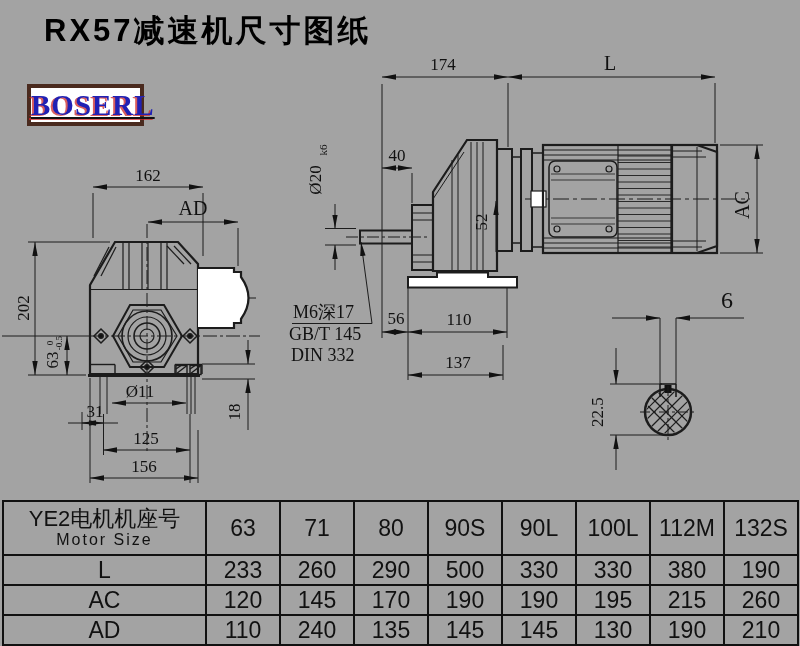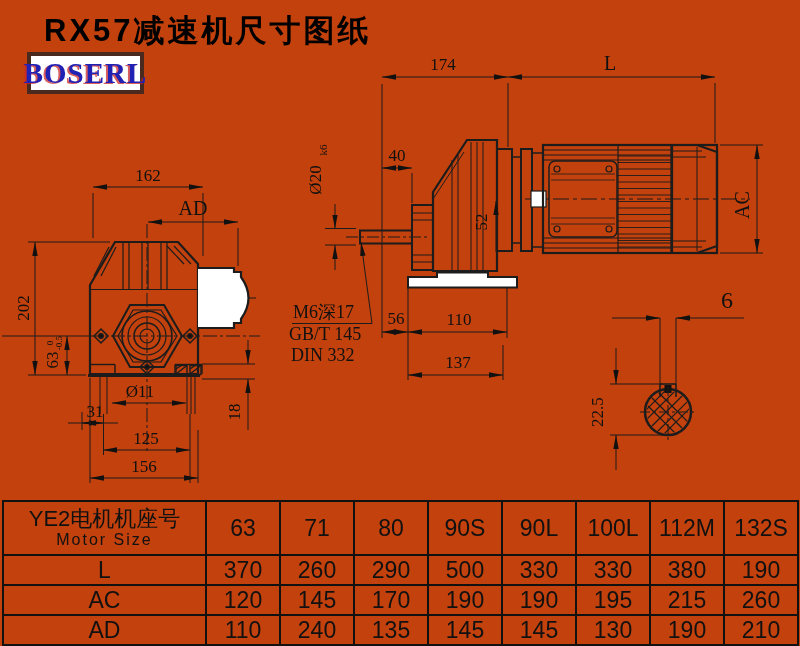--- a/index.html
+++ b/index.html
@@ -1,21 +1,21 @@
 <!DOCTYPE html>
 <html><head>
 <meta charset="utf-8">
 <style>
   html,body{margin:0;padding:0;background:#ffffff;}
-  #stage{position:relative;width:800px;height:646px;background:#c2410c;overflow:hidden;
+  #stage{position:relative;width:800px;height:646px;background:#a3a3a3;overflow:hidden;
          font-family:"Liberation Sans",sans-serif;color:#111;}
   #title{position:absolute;left:44px;top:10px;font-size:31px;font-weight:bold;
          letter-spacing:3px;color:#000;white-space:nowrap;}
-  #logo{position:absolute;left:27px;top:52px;width:109px;height:34px;
-        border:4px solid #4a2a1e;background:#fff;display:flex;align-items:center;justify-content:center;}
+  #logo{position:absolute;left:27px;top:84px;width:109px;height:34px;
+        border:4px solid #4a2a1e;background:#fff;display:flex;align-items:center;justify-content:flex-start;text-decoration:underline;}
   #logo span{font-family:"Liberation Serif",serif;font-size:29px;font-weight:bold;color:#2121b4;
         letter-spacing:1px;text-shadow:-2px 1px 0 rgba(205,40,40,.75);line-height:1;}
   svg{position:absolute;left:0;top:0;}
   svg text{font-family:"Liberation Serif",serif;fill:#111;}
   .dimtxt{font-size:17px;}
   .dimbig{font-size:20px;}
   table{position:absolute;left:2px;top:500px;border-collapse:collapse;table-layout:fixed;
         width:795px;}
   td{border:2px solid #111;text-align:center;vertical-align:middle;padding:0;
      font-size:23px;color:#111;overflow:hidden;margin-top:27px;}
@@ -332,21 +332,21 @@
       <td>71</td>
       <td>80</td>
       <td>90S</td>
       <td>90L</td>
       <td>100L</td>
       <td>112M</td>
       <td>132S</td>
     </tr>
     <tr class="datarow">
       <td>L</td>
-      <td>370</td>
+      <td>233</td>
       <td>260</td>
       <td>290</td>
       <td>500</td>
       <td>330</td>
       <td>330</td>
       <td>380</td>
       <td>190</td>
     </tr>
     <tr class="datarow">
       <td>AC</td>

